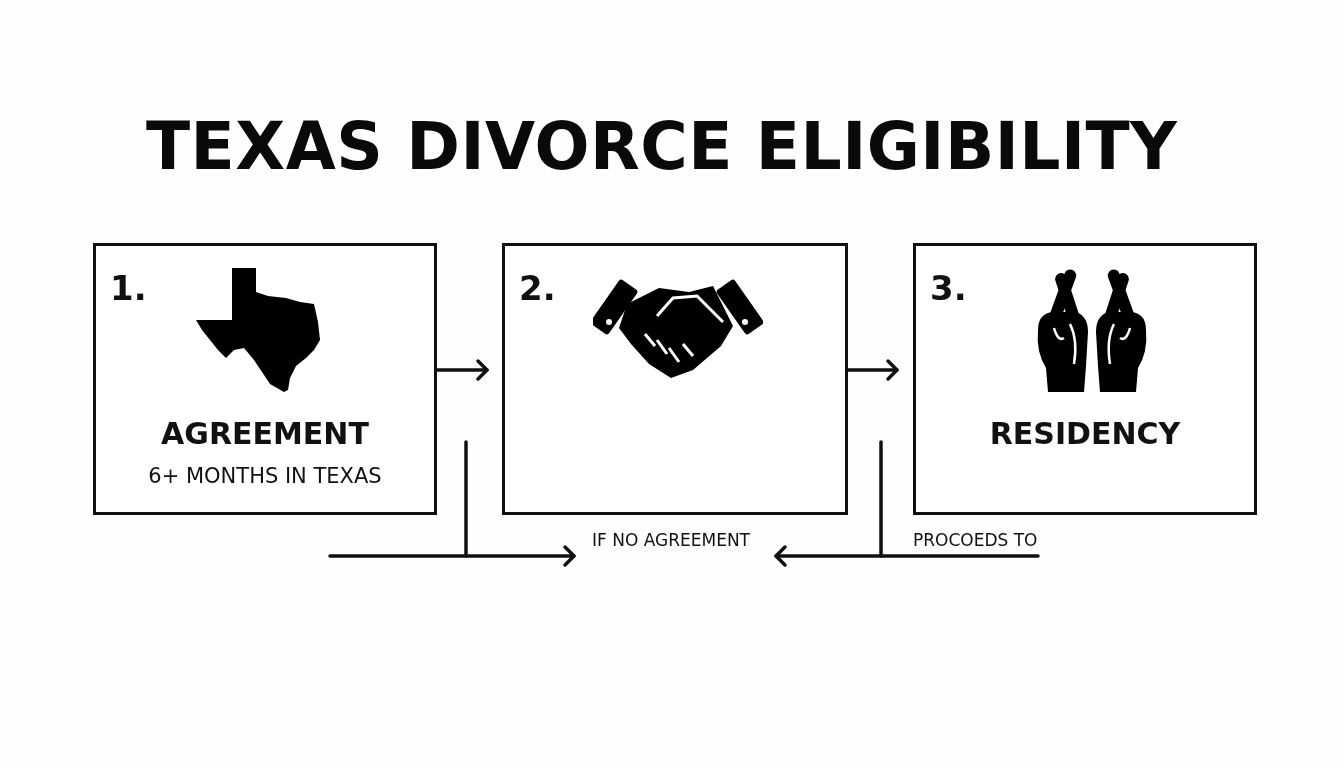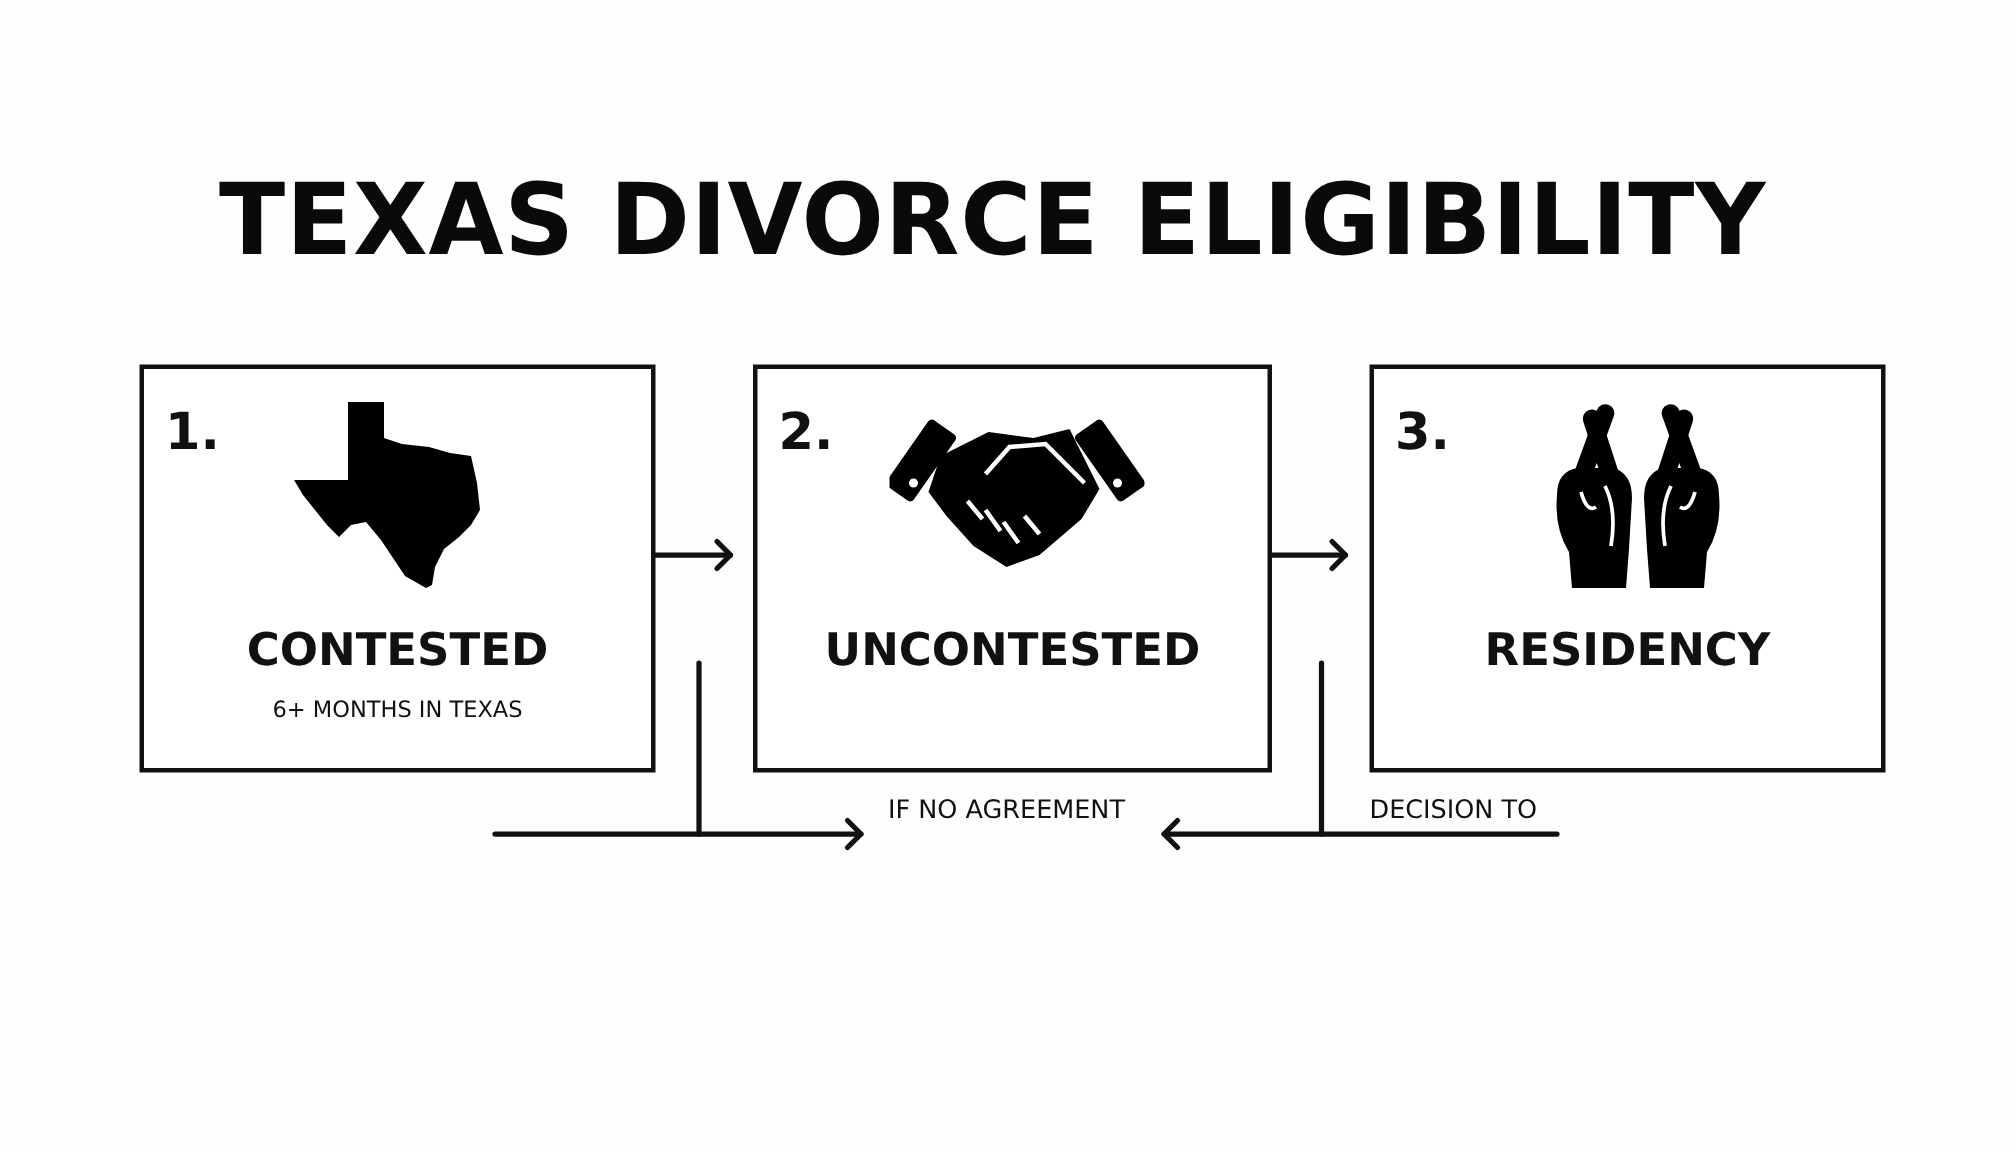--- a/index.html
+++ b/index.html
@@ -4,50 +4,49 @@
 <style>
   html, body { margin:0; padding:0; }
   body { width:1344px; height:768px; background:#fefefe; position:relative; overflow:hidden;
          font-family:"Liberation Sans", sans-serif; color:#111; }
   .title { position:absolute; left:146px; top:108px; font-size:66px; font-weight:bold;
            letter-spacing:0.5px; color:#0a0a0a; font-family:"DejaVu Sans", sans-serif; transform:scaleX(0.98); transform-origin:left; }
   .box { position:absolute; top:243px; height:272px; border:3.5px solid #111; box-sizing:border-box; background:#fff; }
   .num { position:absolute; left:14px; top:22px; font-size:34px; font-weight:bold; font-family:"DejaVu Sans", sans-serif; }
   .icon { position:absolute; }
   .head { position:absolute; left:0; right:0; top:170px; text-align:center; font-size:30px; font-weight:bold; font-family:"DejaVu Sans", sans-serif; }
-  .sub { position:absolute; left:0; right:0; top:218px; text-align:center; font-size:15px; font-family:"DejaVu Sans", sans-serif; }
+  .sub { position:absolute; left:0; right:0; top:218px; text-align:center; font-size:21px; font-family:"DejaVu Sans", sans-serif; }
   svg.lines { position:absolute; left:0; top:0; }
   .lbl { position:absolute; font-size:17px; font-family:"DejaVu Sans", sans-serif; }
 </style>
 </head>
 <body>
 
 <div class="title">TEXAS DIVORCE ELIGIBILITY</div>
 
 <div class="box" style="left:93px;width:344px;">
   <div class="num">1.</div>
   <svg class="icon" style="left:100px;top:20px;" width="130" height="130" viewBox="0 0 130 130">
     <path d="M36 2 H60 V26 L72 30 L90 32 L104 36 L118 38 L122 56 L124 74 L118 84 L110 92 L100 100 L94 112 L92 124 L88 126 L74 118 L66 106 L58 94 L48 82 L38 84 L30 92 L22 84 L14 74 L6 64 L0 54 H36 Z" fill="#000"></path>
   </svg>
-  <div class="head">CONTESTED</div>
+  <div class="head">AGREEMENT</div>
   <div class="sub">6+ MONTHS IN TEXAS</div>
 </div>
 
 <div class="box" style="left:502px;width:346px;">
   <div class="num">2.</div>
   <svg class="icon" style="left:88px;top:28px;" width="170" height="112" viewBox="0 0 170 112">
     <rect x="10" y="6" width="22" height="54" rx="3" transform="rotate(35 21 33)" fill="#000"></rect>
     <rect x="136" y="6" width="22" height="54" rx="3" transform="rotate(-35 147 33)" fill="#000"></rect>
     <circle cx="16" cy="48" r="3" fill="#fff"></circle>
       <circle cx="152" cy="48" r="3" fill="#fff"></circle>
     <path d="M34 30 L66 14 L96 18 L120 12 L140 52 L128 72 L100 96 L78 104 L56 90 L38 70 L26 54 Z" fill="#000"></path>
     <path d="M64 42 L80 24 L104 22 L130 48" stroke="#fff" stroke-width="3" fill="none"></path>
     <path d="M52 60 L62 72 M64 66 L74 80 M76 74 L86 88 M90 70 L100 82" stroke="#fff" stroke-width="3"></path>
   </svg>
-  <div class="head">UNCONTESTED</div>
 </div>
 
 <div class="box" style="left:913px;width:344px;">
   <div class="num">3.</div>
   <svg class="icon" style="left:118px;top:22px;" width="116" height="126" viewBox="0 0 116 126">
     <g fill="#000">
       <rect x="22" y="0" width="12" height="60" rx="6" transform="rotate(20 28 30)"></rect>
       <rect x="28" y="4" width="12" height="56" rx="6" transform="rotate(-18 34 32)"></rect>
       <path d="M4 62 Q4 46 18 44 L42 44 Q54 48 54 64 L52 98 L50 124 H14 L12 100 Q2 84 4 62 Z"></path>
       <rect x="82" y="0" width="12" height="60" rx="6" transform="rotate(-20 88 30)"></rect>
@@ -68,13 +67,13 @@
     <line x1="466" y1="442" x2="466" y2="556"></line>
     <line x1="330" y1="556" x2="574" y2="556"></line>
     <polyline points="565,547 574,556 565,565"></polyline>
     <line x1="881" y1="442" x2="881" y2="556"></line>
     <line x1="1038" y1="556" x2="776" y2="556"></line>
     <polyline points="785,547 776,556 785,565"></polyline>
   </g>
 </svg>
 
 <div class="lbl" style="left:592px;top:530px;">IF NO AGREEMENT</div>
-<div class="lbl" style="left:913px;top:530px;">DECISION TO</div>
+<div class="lbl" style="left:913px;top:530px;">PROCOEDS TO</div>
 
 </body></html>

